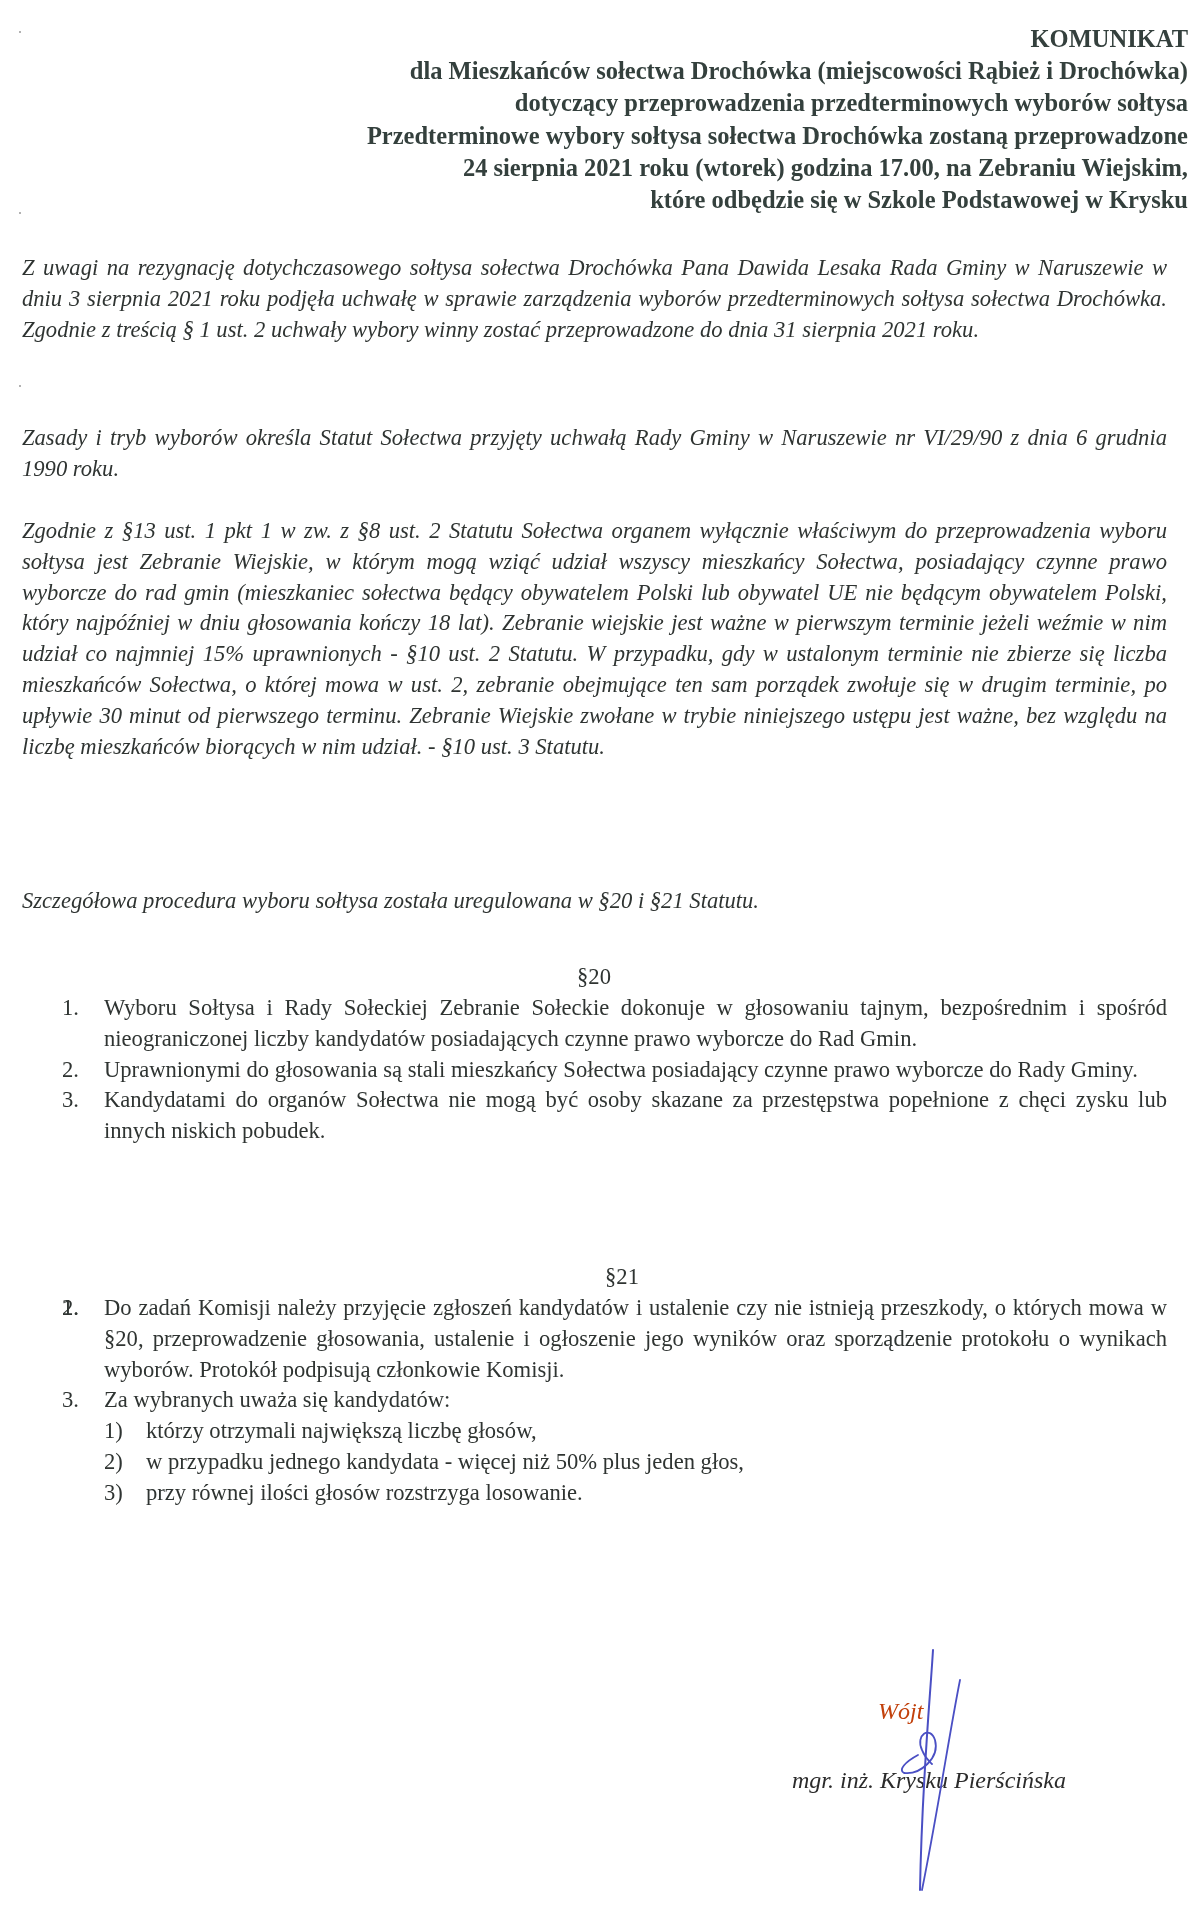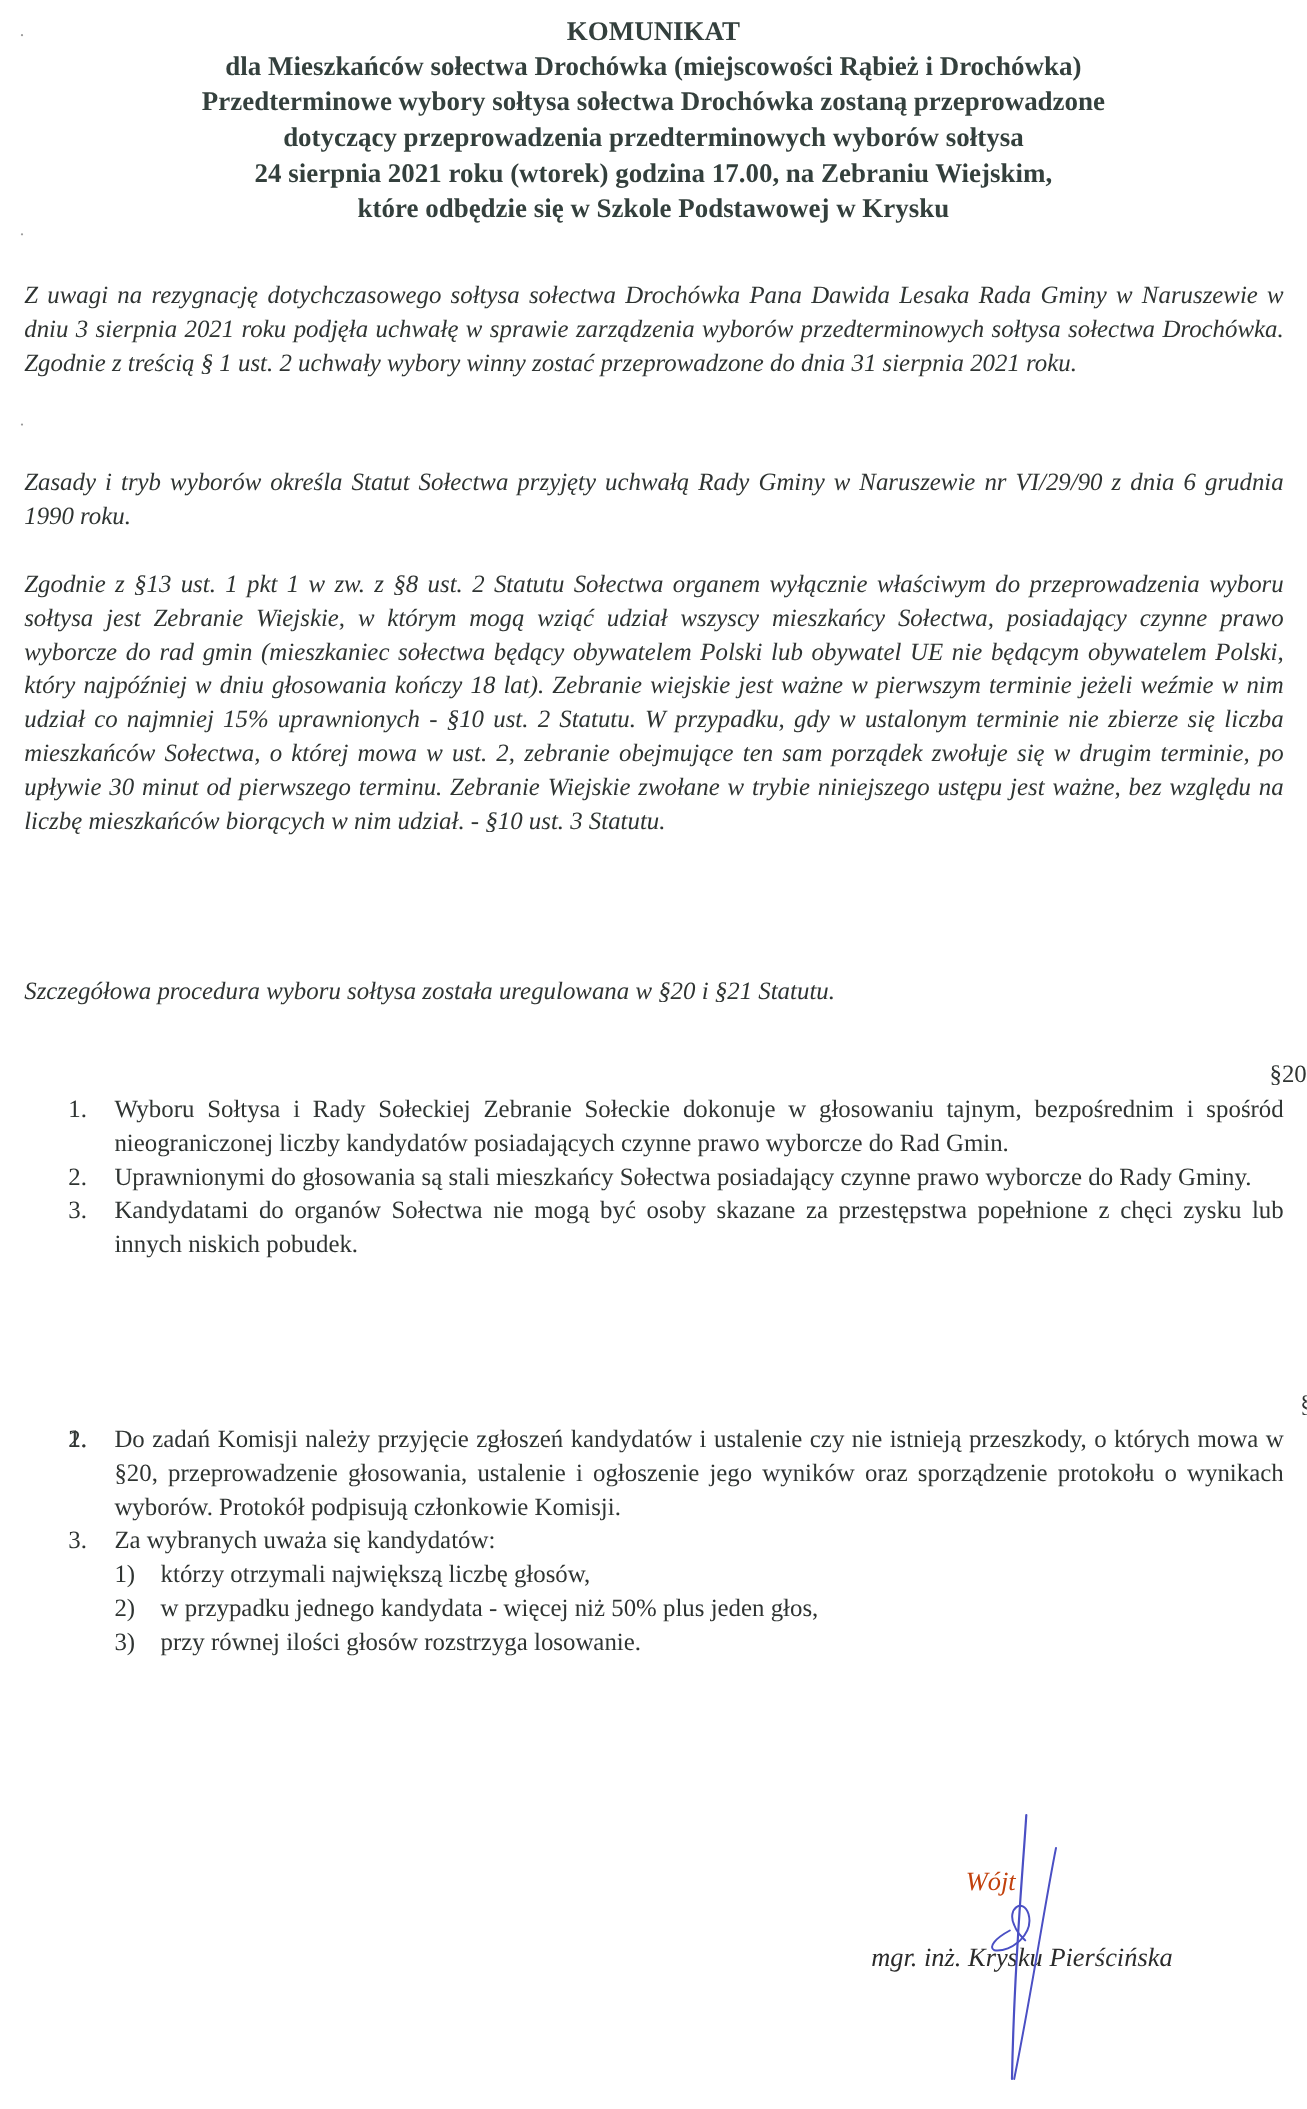--- a/index.html
+++ b/index.html
@@ -1,25 +1,25 @@
 <!DOCTYPE html>
 <html><head>
 <meta charset="utf-8">
 <style>
   html, body { margin: 0; padding: 0; background: #ffffff; }
   body { width: 1188px; height: 1917px; position: relative; overflow: hidden;
          font-family: "Liberation Serif", "DejaVu Serif", serif; color: #2e3433; }
   .page { position: absolute; left: 0; top: 0; width: 1188px; height: 1917px; }
-  .header { position: absolute; left: 0; top: 13px; width: 1188px; text-align: center;
+  .header { position: absolute; left: 0; top: 23px; width: 1188px; text-align: right;
             font-weight: bold; font-size: 24.5px; line-height: 32.2px; color: #34403d; }
   .header div { white-space: nowrap; }
   .body-text { position: absolute; left: 22px; width: 1145px; font-size: 22.6px;
                line-height: 30.8px; text-align: justify; text-align-last: left; color: #2f3432; }
   .para { margin: 0; font-style: italic; }
-  .section-mark { position: absolute; left: 0; width: 1188px; text-align: right;
+  .section-mark { position: absolute; left: 0; width: 1188px; text-align: center;
                   font-size: 22.6px; line-height: 30px; color: #2f3432; }
   .list { position: absolute; left: 60px; width: 1107px; font-size: 22.6px; line-height: 30.8px;
           color: #2f3432; }
   .li { position: relative; padding-left: 44px; text-align: justify; text-align-last: left; }
   .li .num { position: absolute; left: 2px; top: 0; }
   .sub { padding-left: 44px; }
   .sub .si { position: relative; padding-left: 42px; }
   .sub .si .snum { position: absolute; left: 0; top: 0; }
   .sig-title { position: absolute; left: 878px; top: 1698px; font-style: italic; font-size: 24px; color: #c2410c; }
   .sig-name { position: absolute; left: 792px; top: 1767px; font-style: italic; font-size: 24px; color: #2b2b2b; white-space: nowrap; }
@@ -27,22 +27,22 @@
   .speck { position: absolute; width: 2px; height: 2px; background: #999; border-radius: 1px; }
 </style>
 </head>
 <body>
 
 <div class="page">
 
   <div class="header">
     <div>KOMUNIKAT</div>
     <div>dla Mieszkańców sołectwa Drochówka (miejscowości Rąbież i Drochówka)</div>
+    <div>dotyczący przeprowadzenia przedterminowych wyborów sołtysa</div>
     <div>Przedterminowe wybory sołtysa sołectwa Drochówka zostaną przeprowadzone</div>
-    <div>dotyczący przeprowadzenia przedterminowych wyborów sołtysa</div>
     <div>24 sierpnia 2021 roku (wtorek) godzina 17.00, na Zebraniu Wiejskim,</div>
     <div>które odbędzie się w Szkole Podstawowej w Krysku</div>
   </div>
 
   <div class="body-text" style="top:253px;">
     <p class="para">Z uwagi na rezygnację dotychczasowego sołtysa sołectwa Drochówka Pana Dawida Lesaka  Rada Gminy w Naruszewie w dniu 3 sierpnia 2021  roku podjęła uchwałę  w sprawie zarządzenia wyborów przedterminowych sołtysa sołectwa Drochówka.  Zgodnie z treścią § 1 ust. 2 uchwały wybory winny zostać przeprowadzone do dnia 31 sierpnia 2021  roku.</p>
   </div>
 
   <div class="body-text" style="top:423px;">
     <p class="para">Zasady i tryb wyborów określa Statut Sołectwa przyjęty uchwałą Rady Gminy w Naruszewie nr VI/29/90 z dnia 6 grudnia 1990 roku.</p>

